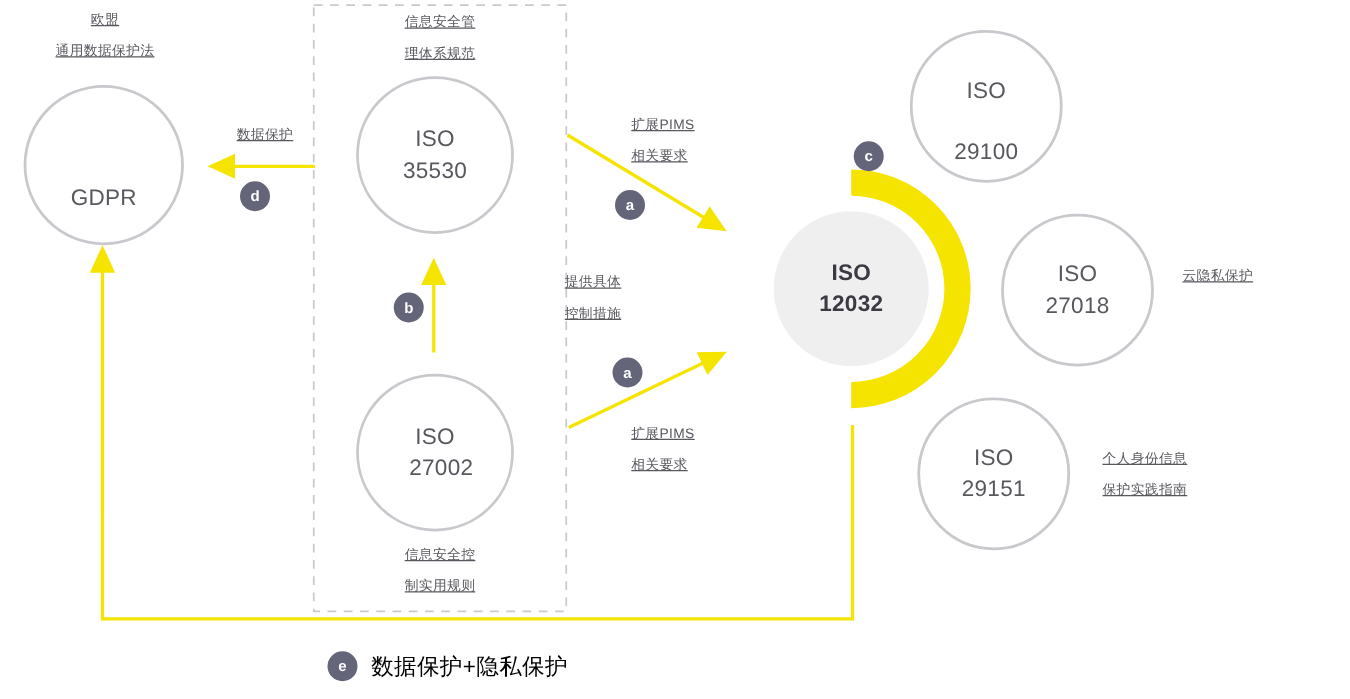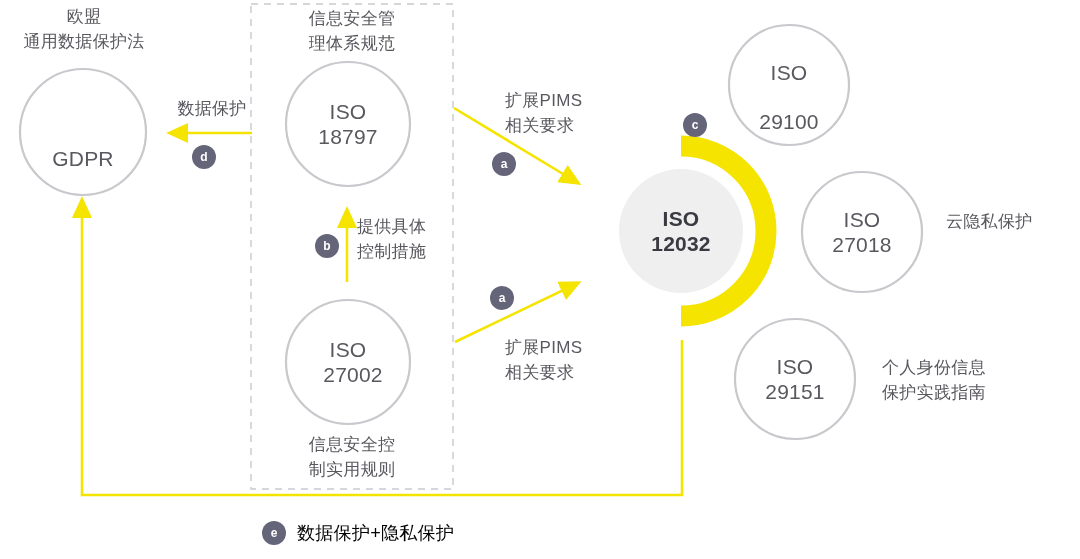--- a/index.html
+++ b/index.html
@@ -21,36 +21,37 @@
     position: absolute;
     left: 0;
     top: 0;
     width: 1080px;
     height: 559px;
   }
   .node-label {
     position: absolute;
     text-align: center;
     color: #58585f;
-    font-size: 21px;
+    font-size: 18px;
     line-height: 25px;
     white-space: pre;
     letter-spacing: 0.2px;
   }
   .node-label.bold {
     color: #3a3a42;
     font-weight: bold;
   }
   .caption {
     position: absolute;
     color: #58585f;
-    font-size: 17px;
+    font-size: 11px;
     line-height: 25px;
     white-space: pre;
     letter-spacing: 0.3px;
+    text-decoration: underline;
   }
   .caption.center {
     text-align: center;
   }
   .caption.left {
     text-align: left;
   }
   .badge {
     position: absolute;
     width: 24px;
@@ -111,21 +112,21 @@
     <path d="M 682 340 L 682 495 L 82 495 L 82 200" fill="none" stroke="#f5e400" stroke-width="2.6" marker-end="url(#arrow-yellow)"></path>
   </svg>
 
   <div class="caption center" style="left:0px; top:4px; width:168px;">欧盟
 通用数据保护法</div>
   <div class="node-label" style="left:23px; top:117px; width:120px;margin-top:29px;">GDPR</div>
 
   <div class="caption center" style="left:258px; top:6px; width:188px;">信息安全管
 理体系规范</div>
   <div class="node-label" style="left:288px; top:99px; width:120px;">ISO</div>
-  <div class="node-label" style="left:288px; top:124px; width:120px;">18797</div>
+  <div class="node-label" style="left:288px; top:124px; width:120px;">35530</div>
 
   <div class="node-label" style="left:288px; top:337px; width:120px;">ISO</div>
   <div class="node-label" style="left:288px; top:362px; width:130px;">27002</div>
   <div class="caption center" style="left:258px; top:432px; width:188px;">信息安全控
 制实用规则</div>
 
   <div class="node-label bold" style="left:621px; top:206px; width:120px;">ISO</div>
   <div class="node-label bold" style="left:621px; top:231px; width:120px;">12032</div>
 
   <div class="node-label" style="left:729px; top:60px; width:120px;">ISO</div>
@@ -136,21 +137,21 @@
   <div class="caption left" style="left:946px; top:209px; width:210px;">云隐私保护</div>
 
   <div class="node-label" style="left:735px; top:354px; width:120px;">ISO</div>
   <div class="node-label" style="left:735px; top:379px; width:120px;">29151</div>
   <div class="caption left" style="left:882px; top:355px; width:220px;">个人身份信息
 保护实践指南</div>
 
   <div class="caption center" style="left:157px; top:96px; width:110px;">数据保护</div>
   <div class="badge" style="left:192px; top:145px;">d</div>
 
-  <div class="caption left" style="left:357px; top:214px; width:140px;">提供具体
+  <div class="caption left" style="left:357px; top:214px; width:140px;text-align:right;">提供具体
 控制措施</div>
   <div class="badge" style="left:315px; top:234px;">b</div>
 
   <div class="caption left" style="left:505px; top:88px; width:150px;">扩展PIMS
 相关要求</div>
   <div class="badge" style="left:492px; top:152px;">a</div>
 
   <div class="badge" style="left:490px; top:286px;">a</div>
   <div class="caption left" style="left:505px; top:335px; width:150px;">扩展PIMS
 相关要求</div>

